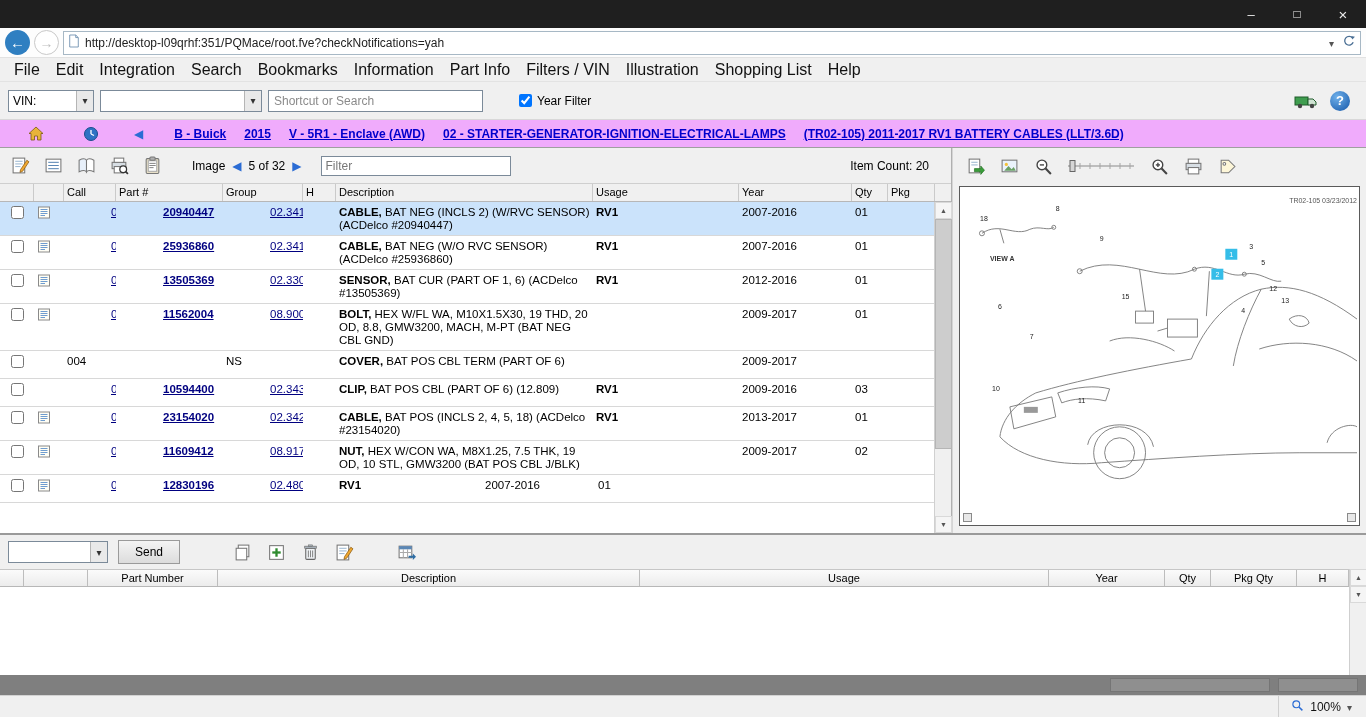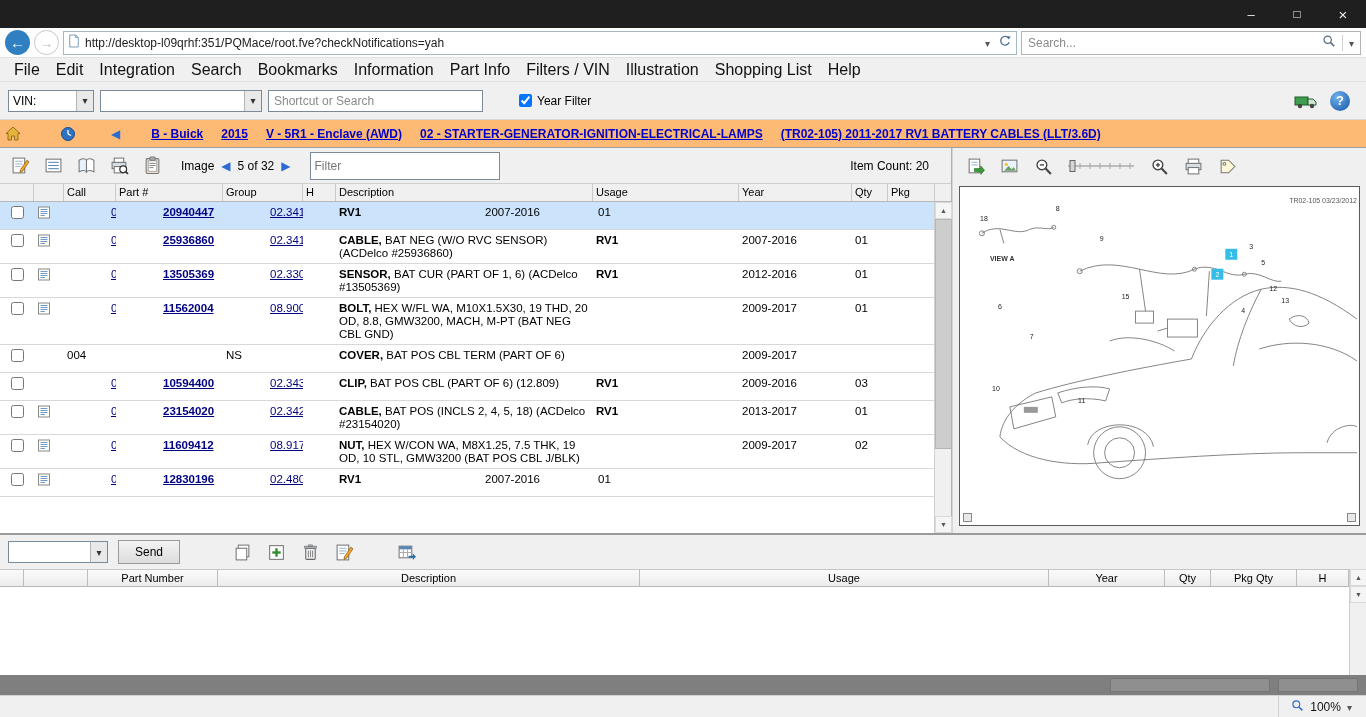--- a/index.html
+++ b/index.html
@@ -41,35 +41,35 @@
   .combo-caret::after { content:"▾"; font-size:10px; color:#333; }
   .w-vin { width:86px; } .w-veh { width:162px; } .w-send { width:100px; }
   .shortcut-input { width:215px; height:22px; border:1px solid #7b8a99; padding:0 5px; font-size:12px; }
   .shortcut-input::placeholder { color:#8a8a8a; }
   .yearfilter { display:flex; align-items:center; gap:5px; margin-left:30px; }
   .query-right { margin-left:auto; display:flex; align-items:center; gap:12px; padding-right:8px; }
   .help-circle { width:20px; height:20px; border-radius:50%; background:radial-gradient(circle at 35% 30%, #6fb0ea, #1356a8); color:#fff; font-weight:bold; display:flex; align-items:center; justify-content:center; font-size:13px; }
   .help-circle::after { content:"?"; }
 
   
-  .breadcrumb { height:28px; background:#fdba74; border-bottom:1px solid #9f9f9f; display:flex; align-items:center; padding:0 1px; gap:31px; }
+  .breadcrumb { height:28px; background:#f0abfc; border-bottom:1px solid #9f9f9f; display:flex; align-items:center; padding:0 24px; gap:31px; }
   .crumb-link { color:#0000cc; font-weight:bold; text-decoration:underline; font-size:12px; white-space:nowrap; cursor:pointer; }
   .tri-left::after { content:"◀"; color:#2b6cd4; font-size:12px; }
   .tri-right::after { content:"▶"; color:#2b6cd4; font-size:12px; }
 
   
   .main { height:385px; display:flex; background:#f0f0f0; }
   .left-panel { width:952px; display:flex; flex-direction:column; background:#fff; position:relative; border-right:1px solid #b0b0b0; }
   .right-panel { flex:1; display:flex; flex-direction:column; background:#f0f0f0; border-left:1px solid #d5d5d5; }
 
   
   .parts-toolbar { height:36px; background:#f0f0f0; border-bottom:1px solid #cfcfcf; display:flex; align-items:center; padding:0 8px; gap:9px; flex:0 0 auto; }
   .icon-btn { width:24px; height:24px; display:flex; align-items:center; justify-content:center; cursor:pointer; }
-  .imgnav { display:flex; align-items:center; gap:7px; margin-left:8px; font-size:12px; }
-  .filter-input { width:190px; height:28px; border:1px solid #7b8a99; padding:0 4px; font-size:12px; margin-left:10px; }
+  .imgnav { display:flex; align-items:center; gap:7px; margin-left:19px; font-size:12px; }
+  .filter-input { width:190px; height:20px; border:1px solid #7b8a99; padding:0 4px; font-size:12px; margin-left:10px; }
   .filter-input::placeholder { color:#777; }
   .item-count { margin-left:auto; padding-right:14px; font-size:12px; }
 
   
   .ptable-header { display:flex; height:18px; background:#f0f0f0; border-bottom:1px solid #b7b7b7; flex:0 0 auto; }
   .hcell { font-size:11px; padding:2px 3px; border-right:1px solid #cacaca; overflow:hidden; white-space:nowrap; }
   .ptable-body { position:relative; height:331px; overflow:hidden; width:935px; }
   .prow { display:flex; border-bottom:1px solid #d8d8d8; background:#fff; min-height:28px; align-items:flex-start; }
   .prow.sel { background:#cbe3fb; }
   .pcell { padding:4px 3px 3px 3px; font-size:11.5px; line-height:13px; overflow:hidden; }
@@ -135,31 +135,20 @@
       <input class="url-text" readonly="" value="http://desktop-l09qrhf:351/PQMace/root.fve?checkNotifications=yah" style="">
       <span class="url-icons">
         <span class="caret-down"></span>
         <span class="icon">
           <svg viewBox="0 0 16 16" width="14" height="14">
               <path d="M12.8,9.5 A5,5 0 1 1 12,4.6" fill="none" stroke="#4a6f94" stroke-width="1.5"></path>
               <polygon points="10.6,2.2 14.8,3.2 11.8,6.4" fill="#4a6f94"></polygon>
             </svg>
         </span>
       </span>
-    </div>
-    <div class="searchbox">
-      <input class="search-input" placeholder="Search..." style="">
-      <span class="icon">
-        <svg viewBox="0 0 16 16" width="14" height="14">
-            <circle cx="6.5" cy="6.5" r="4.2" fill="none" stroke="#5a6e80" stroke-width="1.4"></circle>
-            <line x1="9.8" y1="9.8" x2="14" y2="14" stroke="#5a6e80" stroke-width="1.8"></line>
-          </svg>
-      </span>
-      <span class="vsep"></span>
-      <span class="caret-down"></span>
     </div>
   </div>
 
   <div class="menubar" id="menu-bar">
       <span class="menu-item">File</span>
       <span class="menu-item">Edit</span>
       <span class="menu-item">Integration</span>
       <span class="menu-item">Search</span>
       <span class="menu-item">Bookmarks</span>
       <span class="menu-item">Information</span>
@@ -297,20 +286,21 @@
                 <rect x="1.5" y="1" width="11" height="11" fill="#fffef5" stroke="#8a8a8a"></rect>
                 <line x1="3.5" y1="3.5" x2="10.5" y2="3.5" stroke="#6f9ccf"></line>
                 <line x1="3.5" y1="5.5" x2="10.5" y2="5.5" stroke="#6f9ccf"></line>
                 <line x1="3.5" y1="7.5" x2="10.5" y2="7.5" stroke="#6f9ccf"></line>
                 <line x1="3.5" y1="9.5" x2="8" y2="9.5" stroke="#6f9ccf"></line>
               </svg></div>
             <div class="pcell col-call"><span class="tlink">001</span></div>
             <div class="pcell col-part"><span class="tlink bold">20940447</span></div>
             <div class="pcell col-group"><span class="tlink">02.341</span></div>
             <div class="pcell col-h"></div>
+            <div class="pcell col-desc"><b>CABLE,  </b>BAT NEG (INCLS 2) (W/RVC SENSOR) (ACDelco #20940447)</div>
             <div class="pcell col-usage bold">RV1</div>
             <div class="pcell col-year">2007-2016</div>
             <div class="pcell col-qty">01</div>
             <div class="pcell col-pkg"></div>
           </div>
           <div class="prow">
             <div class="pcell col-cb">
               <input type="checkbox" style="">
             </div>
             <div class="pcell col-doc"><svg width="14" height="13" viewBox="0 0 14 13">

